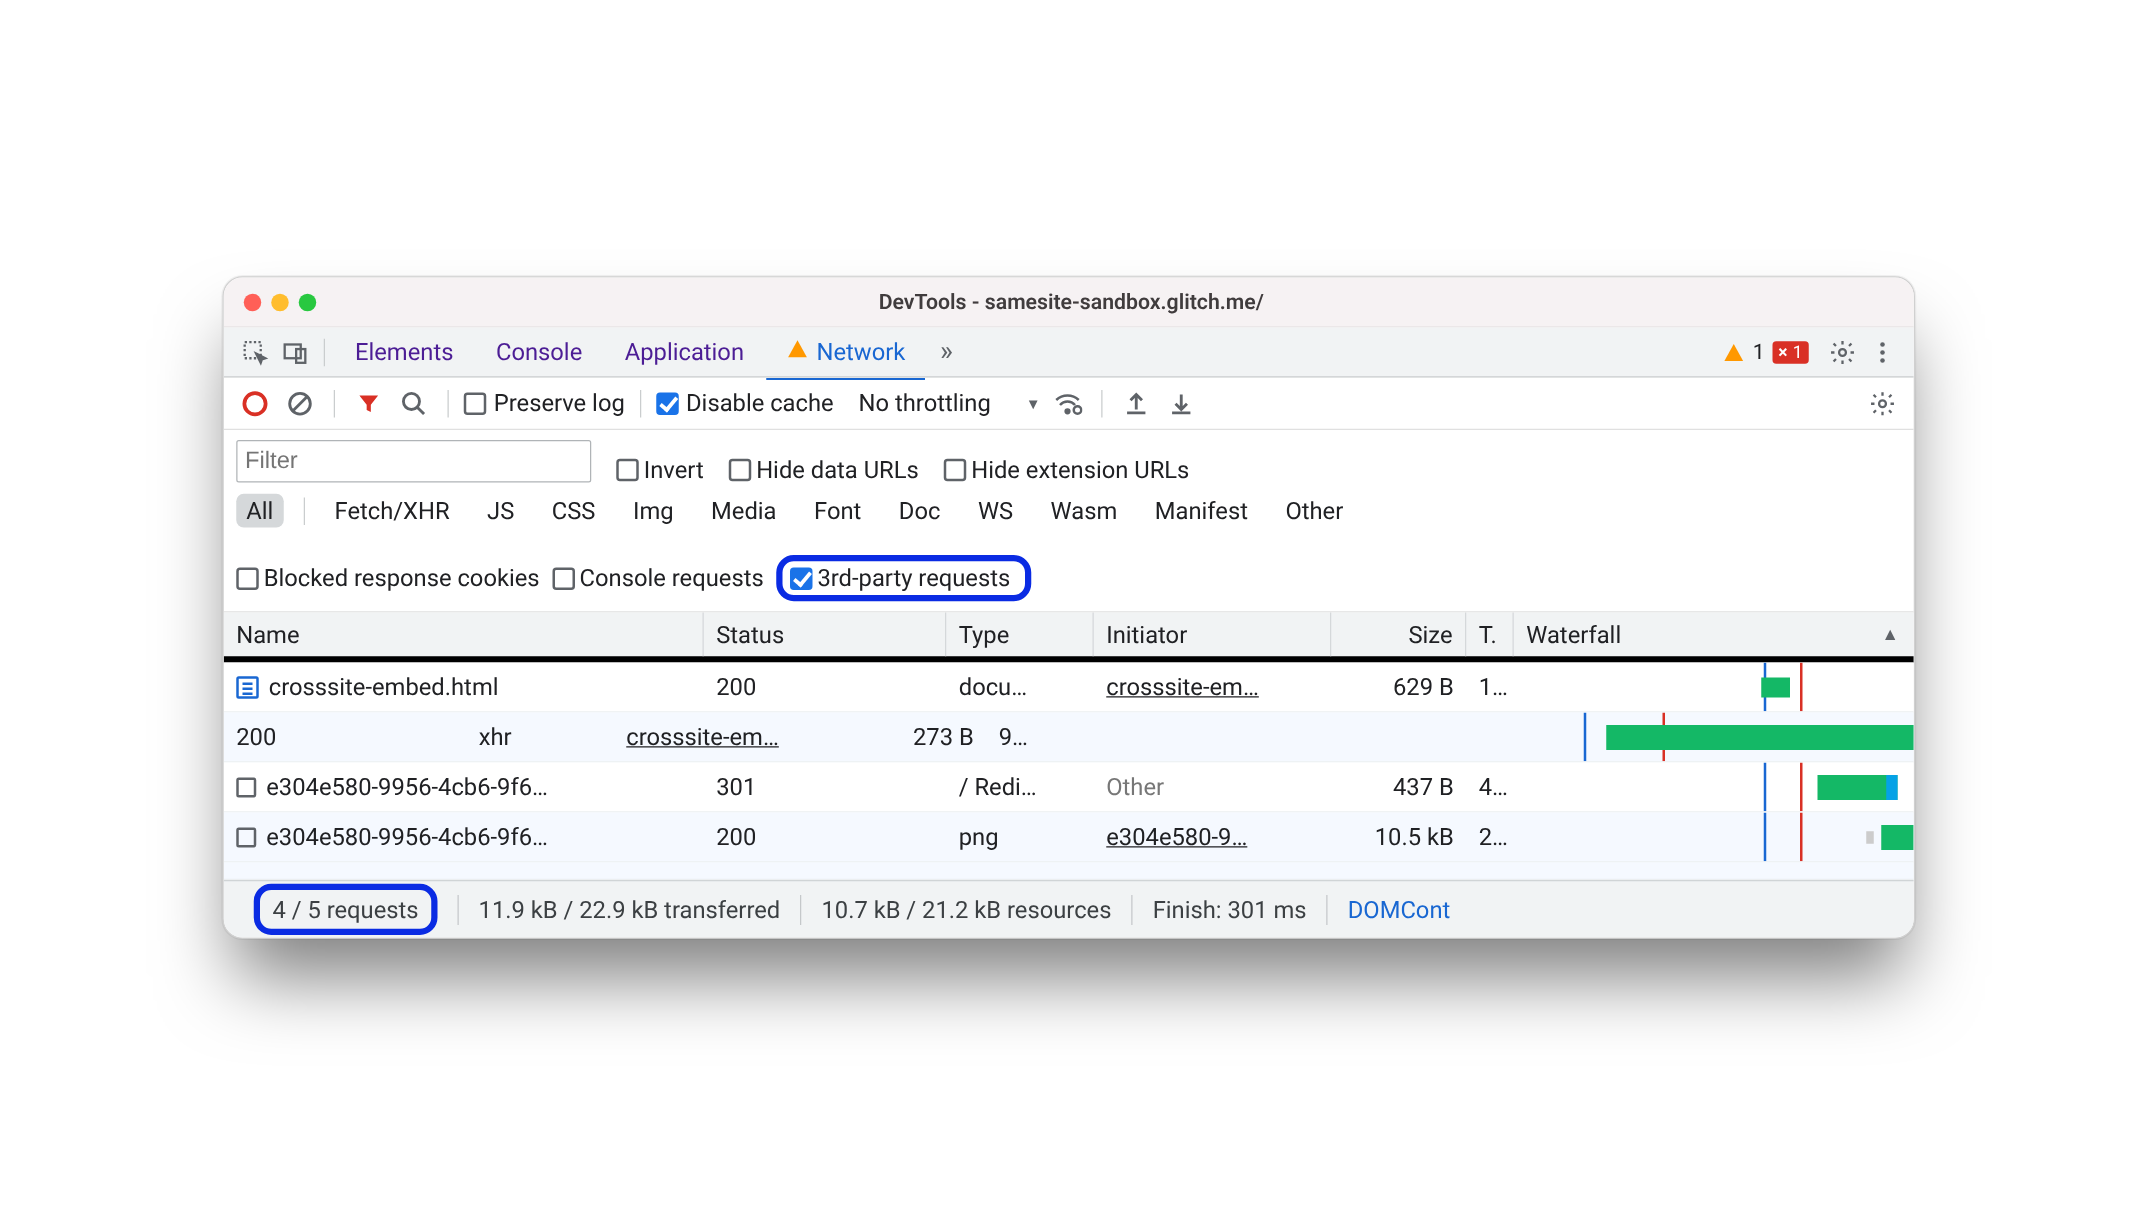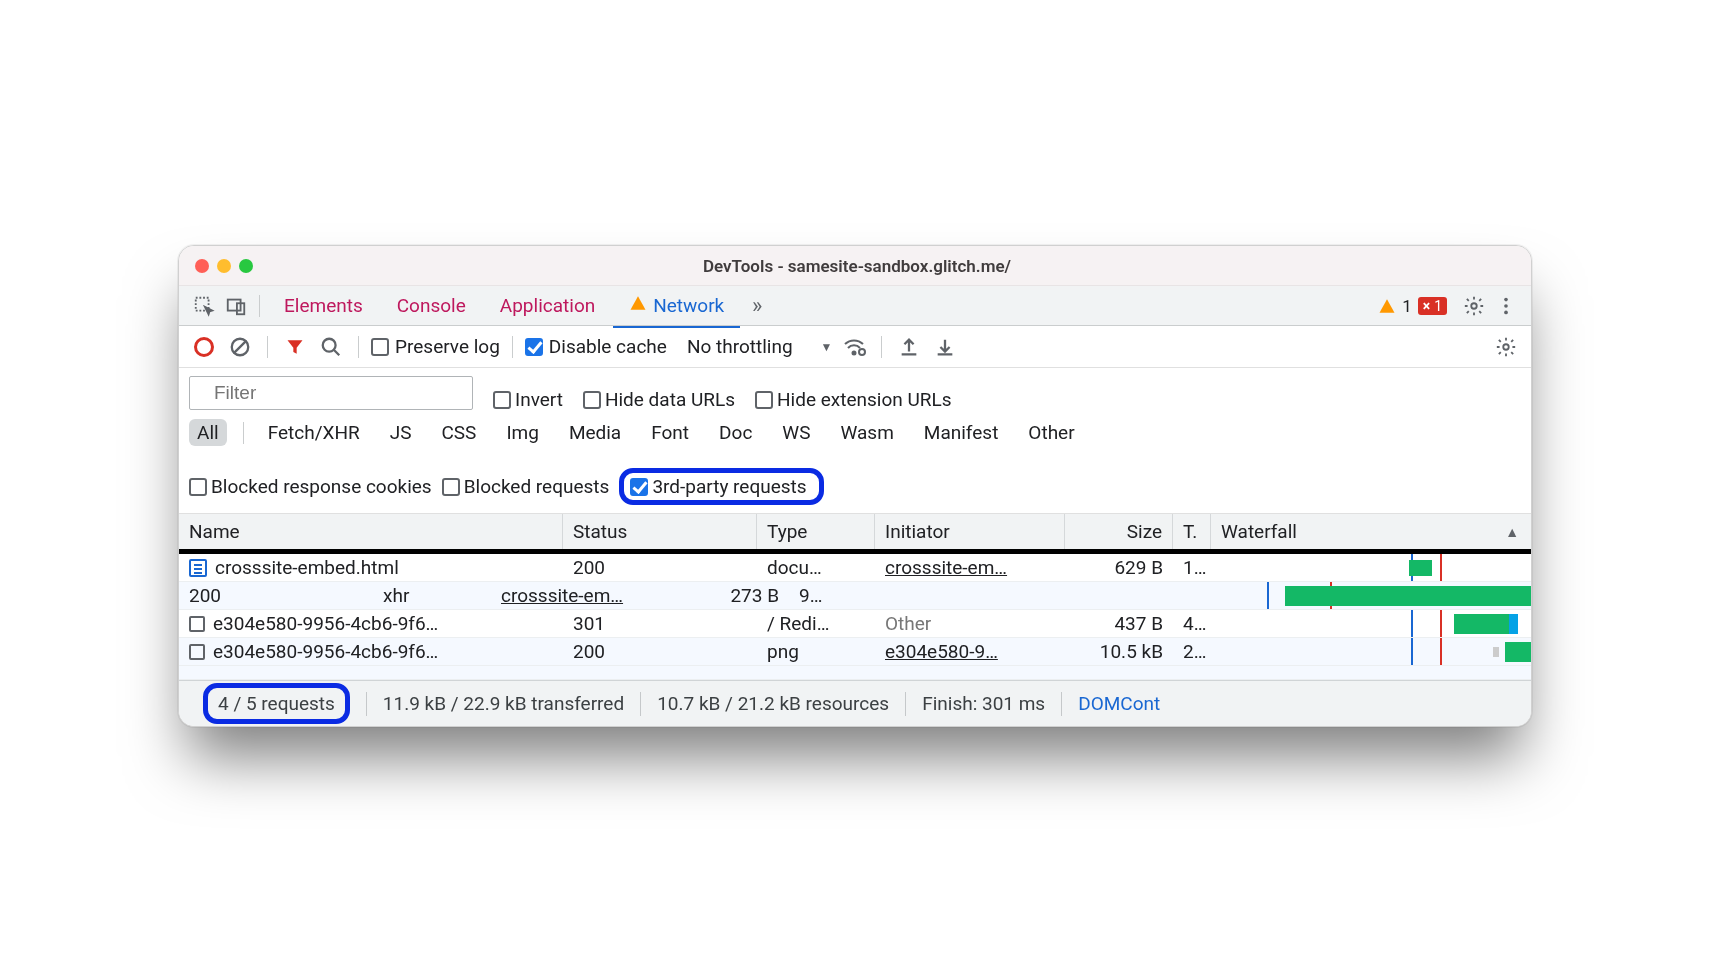--- a/index.html
+++ b/index.html
@@ -39,21 +39,21 @@
     height:40px;
     background:#f1f3f4;
     border-bottom:1px solid #cacdce;
     display:flex;
     align-items:center;
     padding:0 10px;
     gap:2px;
   }
   .icon-btn { display:flex; align-items:center; justify-content:center; color:#5f6368; border-radius:4px; cursor:pointer; width:30px; height:30px;}
   .vsep { width:1px; height:22px; background:#cacdce; margin:0 6px; }
-  .tab { font-size:19px; padding:0 16px; color:#be185d; cursor:pointer; height:40px; display:flex; align-items:center; }
+  .tab { font-size:19px; padding:0 16px; color:#4c1d95; cursor:pointer; height:40px; display:flex; align-items:center; }
   .tab.active { color:#1967d2; box-shadow:0 2px 0 #1967d2; }
   .tab .warn-ic { color:#ff9800; margin-right:6px;}
   .menubar .spacer { flex:1; }
   .pillcount { display:flex; align-items:center; gap:6px; font-size:17px; }
   .pillcount .errbadge { background:#d93025; color:#fff; font-size:14px; padding:1px 5px; border-radius:3px; display:flex; align-items:center; gap:4px;}
   
   .nettool {
     height:42px;
     border-bottom:1px solid #e0e0e0;
     display:flex;
@@ -70,21 +70,21 @@
   .throttle { display:flex; align-items:center; gap:4px;}
   .throttle-sel { padding-right:6px;}
   .tiny-caret { font-size:12px; color:#5f6368;}
   
   .filterrow {
     padding:6px 10px 0 10px;
     border-bottom:1px solid #e0e0e0;
     font-size:19px;
   }
   .frow1 { display:flex; align-items:center; gap:20px; margin-bottom:8px;}
-  .filterbox { width:284px; height:34px; border:1px solid #b0b4b7; border-radius:2px; padding:4px 24px; font-size:19px;}
+  .filterbox { width:284px; height:34px; border:1px solid #b0b4b7; border-radius:2px; padding:4px 6px; font-size:19px;}
   .frow2 { display:flex; align-items:center; gap:14px; flex-wrap:wrap; margin-bottom:8px;}
   .typebtn { cursor:pointer; padding:2px 8px; border-radius:6px;}
   .typebtn.selected { background:#d5d8da; }
   .groupsep{ width:1px; height:22px; background:#cacdce; margin:0 2px;}
   .frow3 { display:flex; align-items:center; gap:10px; margin-bottom:8px;}
   .cbgroup { display:flex; align-items:center; gap:4px;margin-top:14px;}
   .highlight-ring { border:5px solid #0a2be3; border-radius:14px; padding:2px 12px 2px 6px;}
   
   .theader {
     display:flex;
@@ -94,21 +94,21 @@
     font-size:19px;
     height:40px;
   }
   .theader .col { padding:0 10px; border-right:1px solid #d5d8da; height:100%; display:flex; align-items:center; font-weight:400;}
   .theader .col:last-child{border-right:none;align-items:center;}
   .col-name{flex:0 0 384px;} .col-status{flex:0 0 194px;} .col-type{flex:0 0 118px;} .col-init{flex:0 0 190px;}
   .col-size{flex:0 0 108px;} .col-time{flex:0 0 38px;} .col-wf{flex:1; position:relative;}
   .theader .col-size{justify-content:flex-end;}
   .theader .sort-tri{position:absolute; right:12px; font-size:14px; color:#5f6368;}
   
-  .tbody .row { display:flex; height:28px; align-items:center; font-size:19px; border-bottom:1px solid #eceff1;}
+  .tbody .row { display:flex; height:40px; align-items:center; font-size:19px; border-bottom:1px solid #eceff1;}
   .tbody .row:nth-child(even) { background:#f5f9ff; }
   .tbody .row:nth-child(odd) { background:#fff; }
   .tbody .cell { padding:0 10px; white-space:nowrap; overflow:hidden; text-overflow:ellipsis;}
   .tbody .cell.col-name{flex:0 0 384px; display:flex; align-items:center; gap:8px;}
   .tbody .cell.col-status{flex:0 0 194px;}
   .tbody .cell.col-type{flex:0 0 118px;}
   .tbody .cell.col-init{flex:0 0 190px;}
   .tbody .cell.col-init .lnk{text-decoration:underline; cursor:pointer; color:#202124;}
   .tbody .cell.col-init .other{color:#777;}
   .tbody .cell.col-size{flex:0 0 108px; text-align:right;}
@@ -296,21 +296,21 @@
       <span class="typebtn">Manifest</span>
       <span class="typebtn">Other</span>
     </div>
     <div class="frow3">
       <span class="cbgroup">
           <span class="checkbox"></span>
           <span class="tlabel">Blocked response cookies</span>
         </span>
       <span class="cbgroup">
           <span class="checkbox"></span>
-          <span class="tlabel">Blocked requests</span>
+          <span class="tlabel">Console requests</span>
         </span>
       <span class="cbgroup highlight-ring">
         <span class="checkbox checked"></span>
         <span class="tlabel">3rd-party requests</span>
       </span>
     </div>
   </div>
 
   <div class="theader">
     <div class="col col-name">Name</div>

